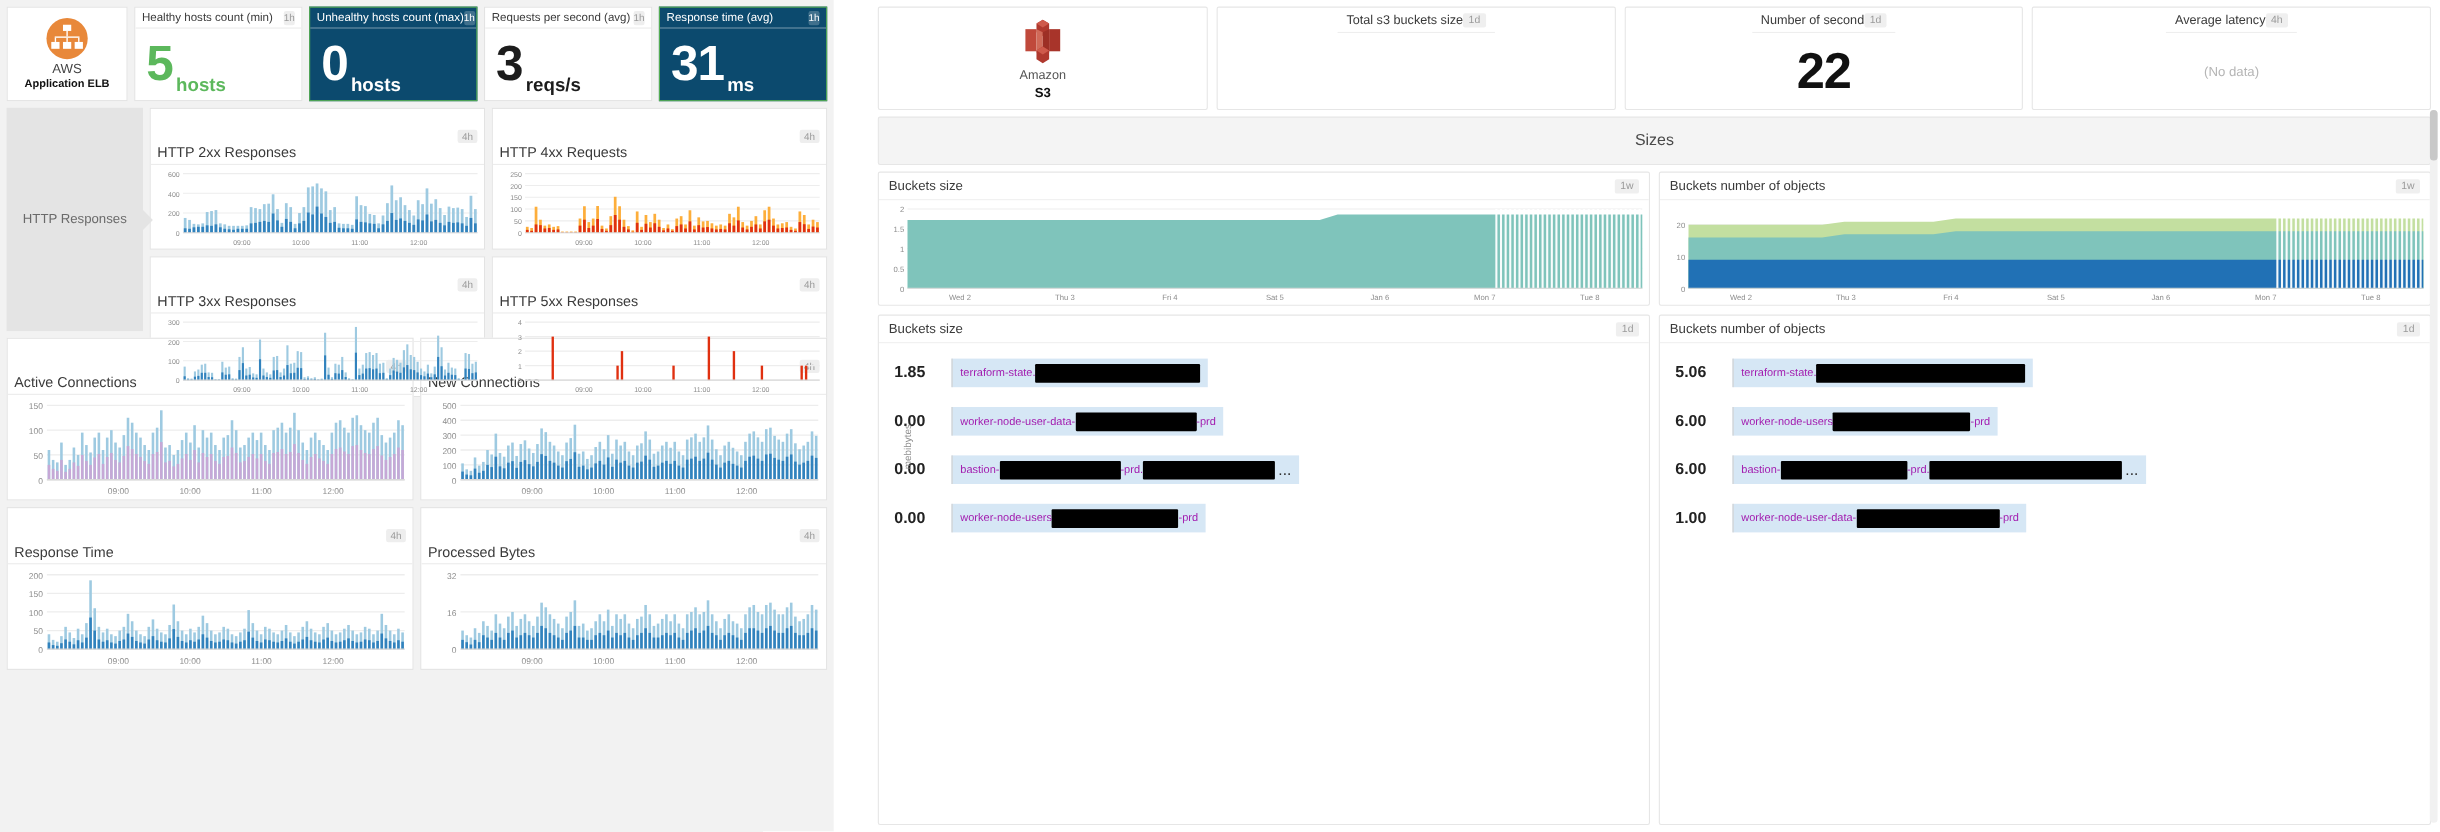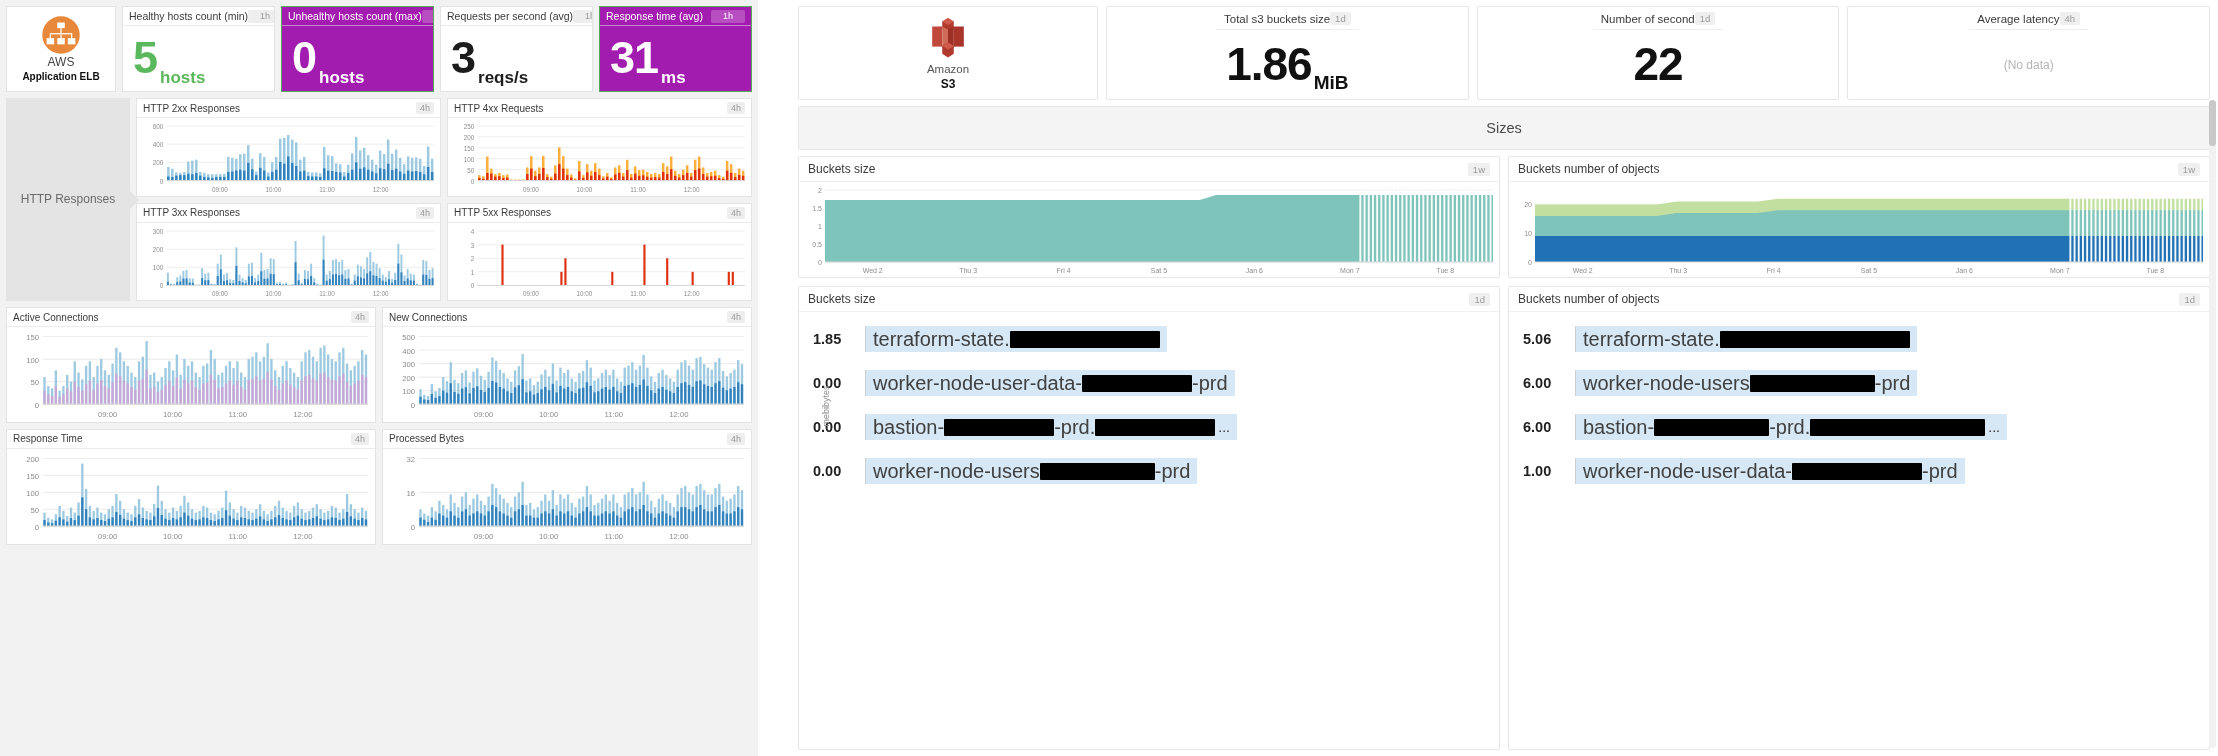--- a/index.html
+++ b/index.html
@@ -27,31 +27,31 @@
     gap: 1px;
   }
   .elb-icon { width: 40px; height: 40px; }
   .logo-sub { font-size: 12px; color: #444; line-height: 1.15; }
   .logo-main { font-size: 10px; color: #111; font-weight: bold; line-height: 1.15; }
 
   .kpi {
     flex: 1 1 0; background: #ffffff; border: 1px solid #e3e3e3;
     display: flex; flex-direction: column; position: relative; overflow: hidden;
   }
-  .kpi.green { background: #a21caf; border-color: #54ac54; text-align: center; }
+  .kpi.green { background: #0c4a6e; border-color: #54ac54; text-align: center; }
   .kpi-head {
     display: flex; align-items: center; justify-content: space-between;
     padding: 3px 6px 2px 6px; border-bottom: 1px solid #ececec;
   }
   .kpi.green .kpi-head { border-bottom: 1px solid rgba(255,255,255,.45); }
   .kpi-title { font-size: 10.5px; color: #3a3a3a; white-space: nowrap; }
   .kpi.green .kpi-title { color: #ffffff; }
   .kpi-badge {
     font-size: 9px; color: #9a9a9a; background: #eeeeee;
-    padding: 1px 12px; border-radius: 2px; line-height: 1.2;
+    padding: 1px 0; border-radius: 2px; line-height: 1.2;
   }
   .kpi.green .kpi-badge { color: #ffffff; background: rgba(255,255,255,.22); }
   .kpi-body {
     flex: 1; display: flex; align-items: center; justify-content: flex-start;
     padding-left: 10px;
   }
   .kpi-val { font-size: 45px; font-weight: bold; letter-spacing: -1px; line-height: .86; }
   .kpi-unit { font-size: 17px; font-weight: bold; margin-left: 3px; align-self: flex-end; padding-bottom: 3px;}
   .kpi.c-green .kpi-val, .kpi.c-green .kpi-unit { color: #5cb85c; }
   .kpi.c-dark  .kpi-val, .kpi.c-dark  .kpi-unit { color: #1c1c1c; }
@@ -73,21 +73,21 @@
   .sec-charts { flex: 1; display: flex; flex-direction: column; gap: 6px; }
   .chart-row { display: flex; gap: 6px; }
   .chart-card {
     flex: 1 1 0; background: #ffffff; border: 1px solid #e3e3e3;
     display: flex; flex-direction: column; overflow: hidden;
   }
   .chart-head {
     display: flex; align-items: center; justify-content: space-between;
     padding: 3px 6px; border-bottom: 1px solid #ececec;
   }
-  .chart-title { font-size: 10px; color: #3a3a3a; }
+  .chart-title { font-size: 13px; color: #3a3a3a; margin-top: 29px; }
   .chart-badge { font-size: 9px; color: #9a9a9a; background: #eeeeee; padding: 1px 4px; border-radius: 2px; }
   .chart-plot { flex: 1; position: relative; }
   .chart-plot svg { display: block; width: 100%; height: 100%; }
 
   
   .s3-dash {
     width: 1460px; height: 756px; background: #ffffff;
     padding: 6px 8px 6px 40px;
     display: flex; flex-direction: column; gap: 6px; position: relative;
   }
@@ -147,21 +147,21 @@
   .brow { display: flex; align-items: center; gap: 0px; height: 26px; }
   .bval {
     width: 52px; text-align: left; font-size: 14.5px; font-weight: bold; color: #222;
     padding-right: 26px; flex: none;
   }
   .bbar {
     position: relative; height: 26px; display: flex; align-items: center;
     background: #d6e7f5; padding: 0 7px; white-space: nowrap; overflow: visible;
     border-left: 1px solid #cfcfcf;
   }
-  .blabel { font-size: 20px; color: #404040; position: relative; z-index: 2; }
+  .blabel { font-size: 10px; color: #a21caf; position: relative; z-index: 2; }
   .redact { display: inline-block; background: #000; vertical-align: middle; height: 17px; border-radius: 1px; }
   .ell { font-size: 14px; color: #2b2b2b; margin-left: 3px; }
 
   
   .s3-scroll {
     position: absolute; right: 2px; top: 100px; width: 7px; height: 648px;
     background: #f1f1f1; border-radius: 4px;
   }
   .s3-scroll-thumb {
     position: absolute; left: 0; top: 0; width: 7px; height: 46px;
@@ -1605,24 +1605,20 @@
         </svg>
         <div class="s3-logo-sub">Amazon</div>
         <div class="s3-logo-main">S3</div>
       </div>
 
       <div class="s3-kpi">
         <div class="s3-kpi-head">
           <span class="s3-kpi-title">Total s3 buckets size</span>
           <span class="s3-kpi-badge">1d</span>
         </div>
-        <div class="s3-kpi-body">
-          <span class="s3-kpi-val">1.86</span>
-          <span class="s3-kpi-unit">MiB</span>
-        </div>
       </div>
 
       <div class="s3-kpi">
         <div class="s3-kpi-head">
           <span class="s3-kpi-title">Number of second</span>
           <span class="s3-kpi-badge">1d</span>
         </div>
         <div class="s3-kpi-body">
           <span class="s3-kpi-val">22</span>
         </div>

